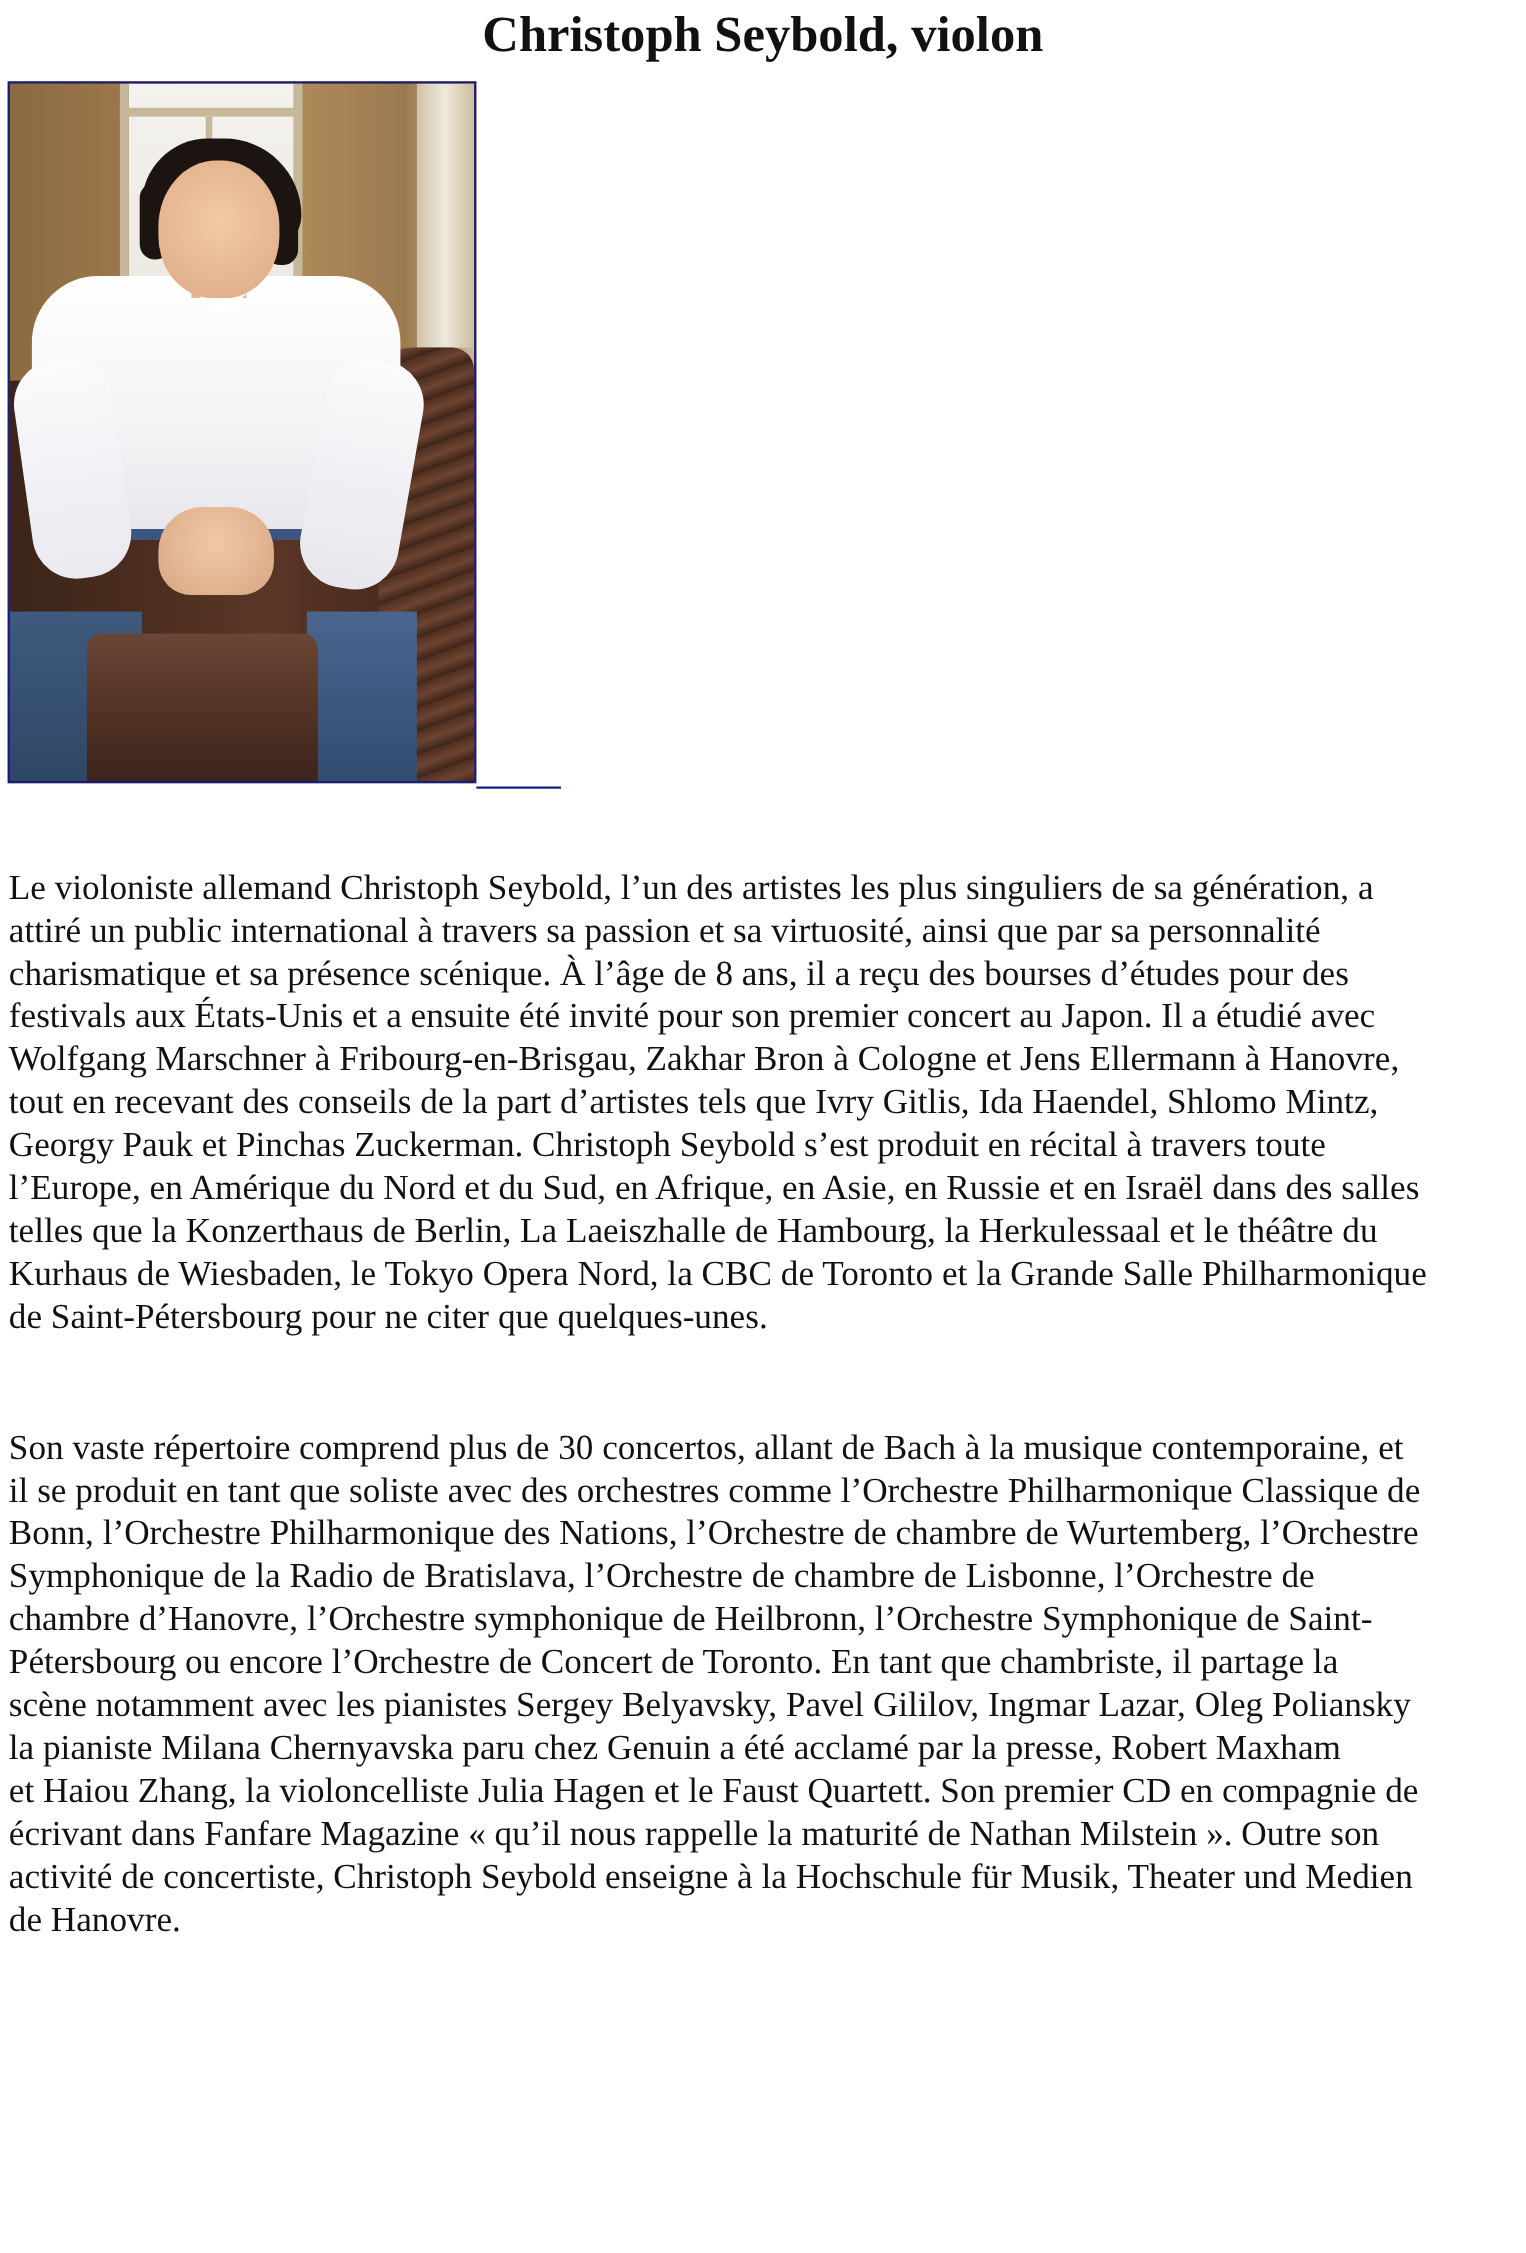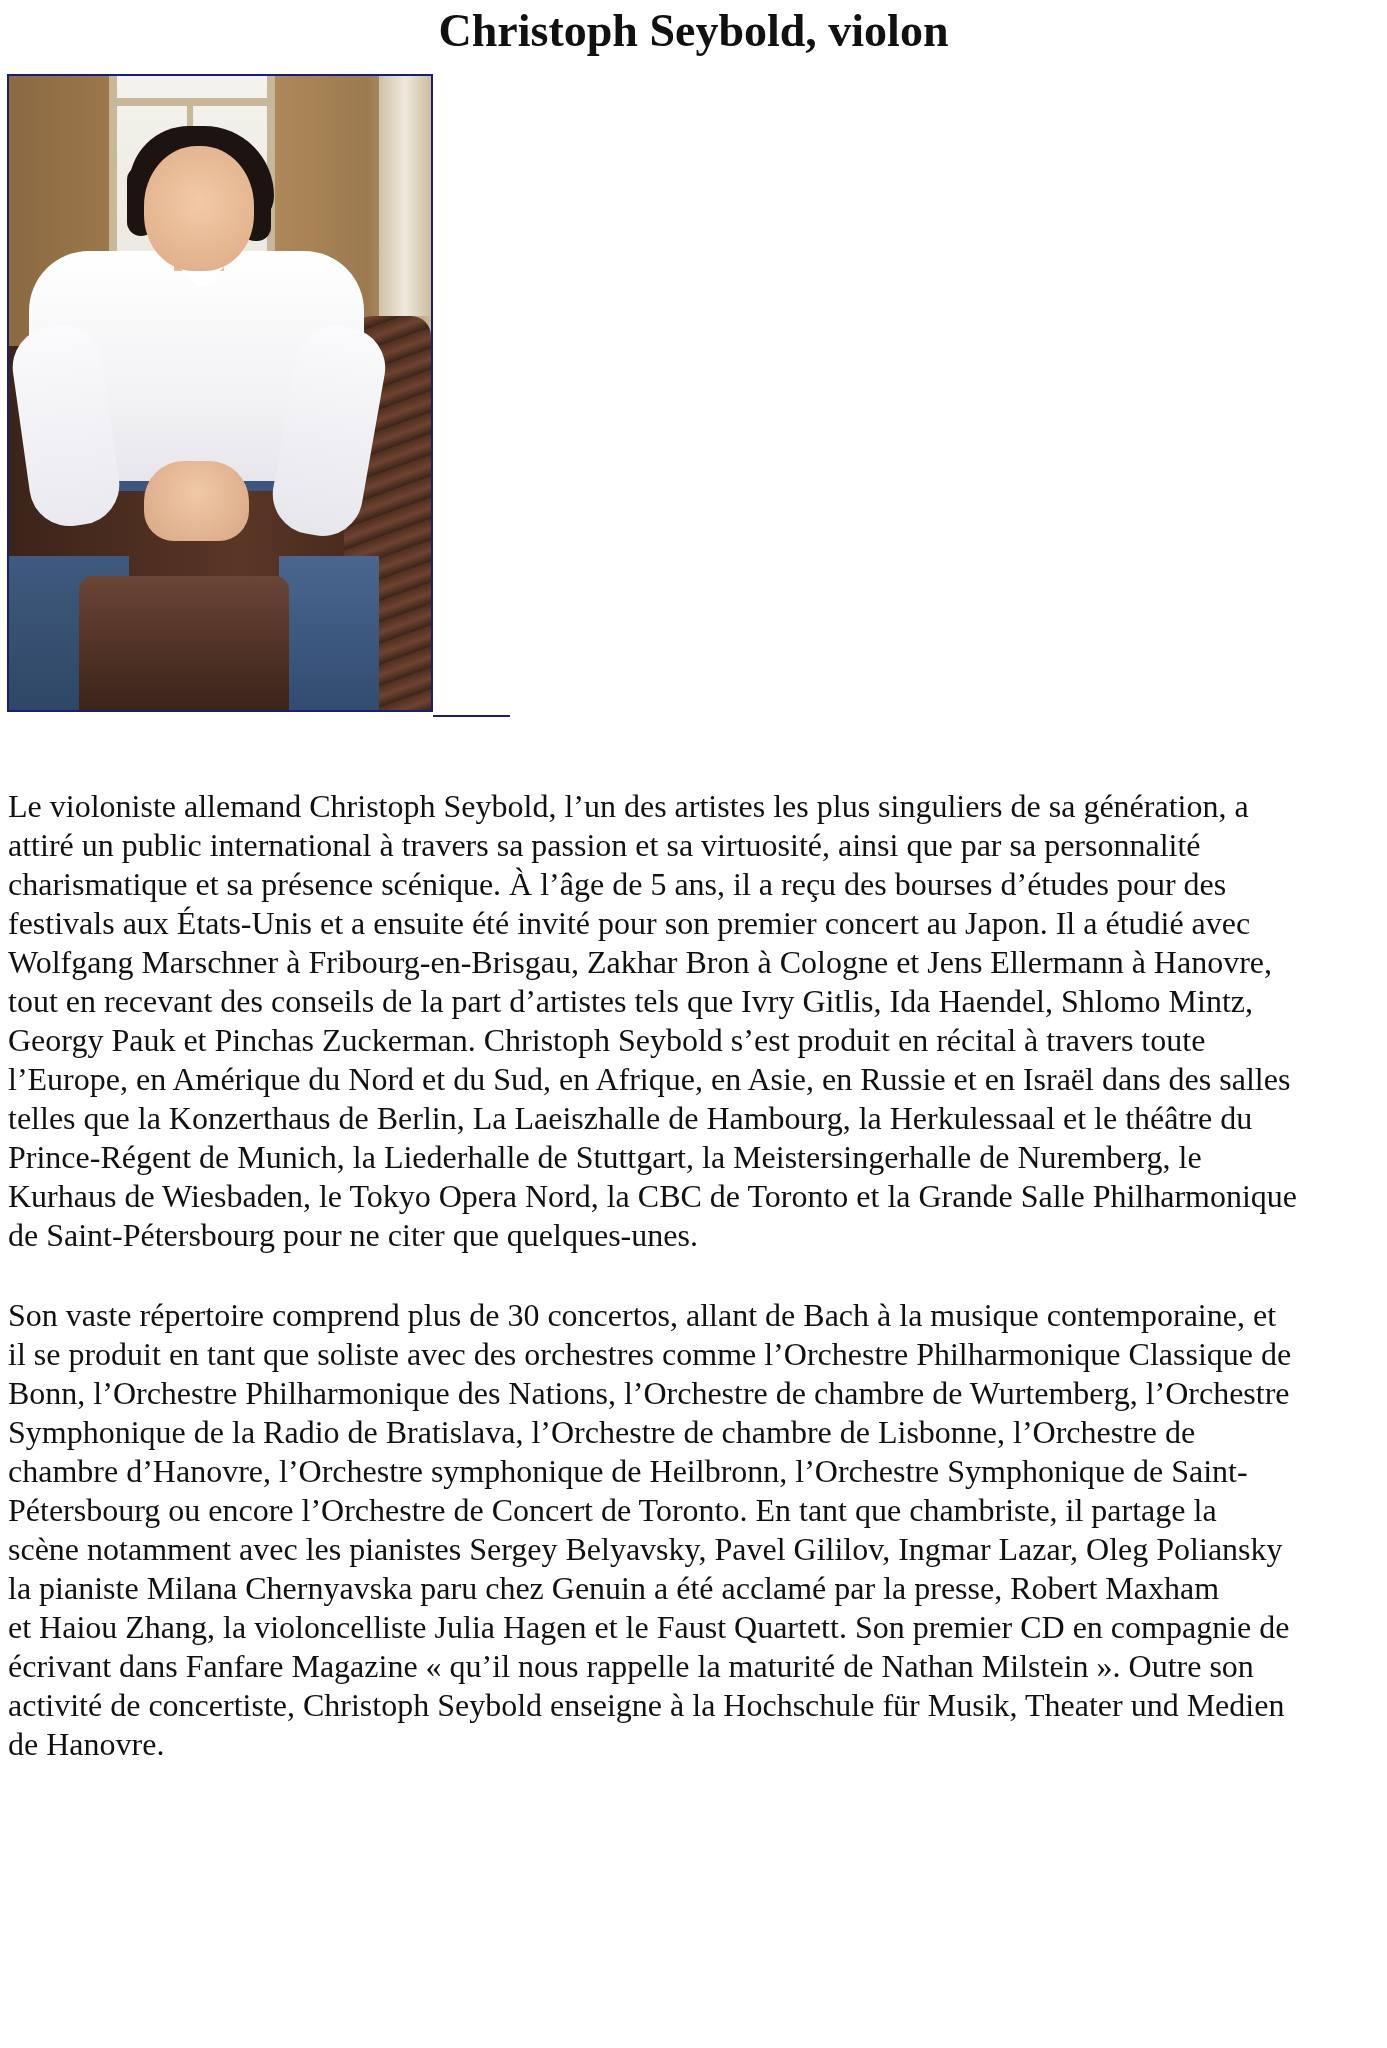--- a/index.html
+++ b/index.html
@@ -125,28 +125,27 @@
     <div class="ph hair-side-l"></div>
     <div class="ph hair-side-r"></div>
     <div class="ph face"></div>
   </div>
   <div class="link-underline"></div>
 </a>
 
 <p class="bio bio-1">
   <span class="line">Le violoniste allemand Christoph Seybold, l’un des artistes les plus singuliers de sa génération, a</span>
   <span class="line">attiré un public international à travers sa passion et sa virtuosité, ainsi que par sa personnalité</span>
-  <span class="line">charismatique et sa présence scénique. À l’âge de 5 ans, il a reçu des bourses d’études pour des</span>
+  <span class="line">charismatique et sa présence scénique. À l’âge de 8 ans, il a reçu des bourses d’études pour des</span>
   <span class="line">festivals aux États-Unis et a ensuite été invité pour son premier concert au Japon. Il a étudié avec</span>
   <span class="line">Wolfgang Marschner à Fribourg-en-Brisgau, Zakhar Bron à Cologne et Jens Ellermann à Hanovre,</span>
   <span class="line">tout en recevant des conseils de la part d’artistes tels que Ivry Gitlis, Ida Haendel, Shlomo Mintz,</span>
   <span class="line">Georgy Pauk et Pinchas Zuckerman. Christoph Seybold s’est produit en récital à travers toute</span>
   <span class="line">l’Europe, en Amérique du Nord et du Sud, en Afrique, en Asie, en Russie et en Israël dans des salles</span>
   <span class="line">telles que la Konzerthaus de Berlin, La Laeiszhalle de Hambourg, la Herkulessaal et le théâtre du</span>
-  <span class="line">Prince-Régent de Munich, la Liederhalle de Stuttgart, la Meistersingerhalle de Nuremberg, le</span>
   <span class="line">Kurhaus de Wiesbaden, le Tokyo Opera Nord, la CBC de Toronto et la Grande Salle Philharmonique</span>
   <span class="line">de Saint-Pétersbourg pour ne citer que quelques-unes.</span>
 </p>
 
 <p class="bio bio-2">
   <span class="line">Son vaste répertoire comprend plus de 30 concertos, allant de Bach à la musique contemporaine, et</span>
   <span class="line">il se produit en tant que soliste avec des orchestres comme l’Orchestre Philharmonique Classique de</span>
   <span class="line">Bonn, l’Orchestre Philharmonique des Nations, l’Orchestre de chambre de Wurtemberg, l’Orchestre</span>
   <span class="line">Symphonique de la Radio de Bratislava, l’Orchestre de chambre de Lisbonne, l’Orchestre de</span>
   <span class="line">chambre d’Hanovre, l’Orchestre symphonique de Heilbronn, l’Orchestre Symphonique de Saint-</span>

